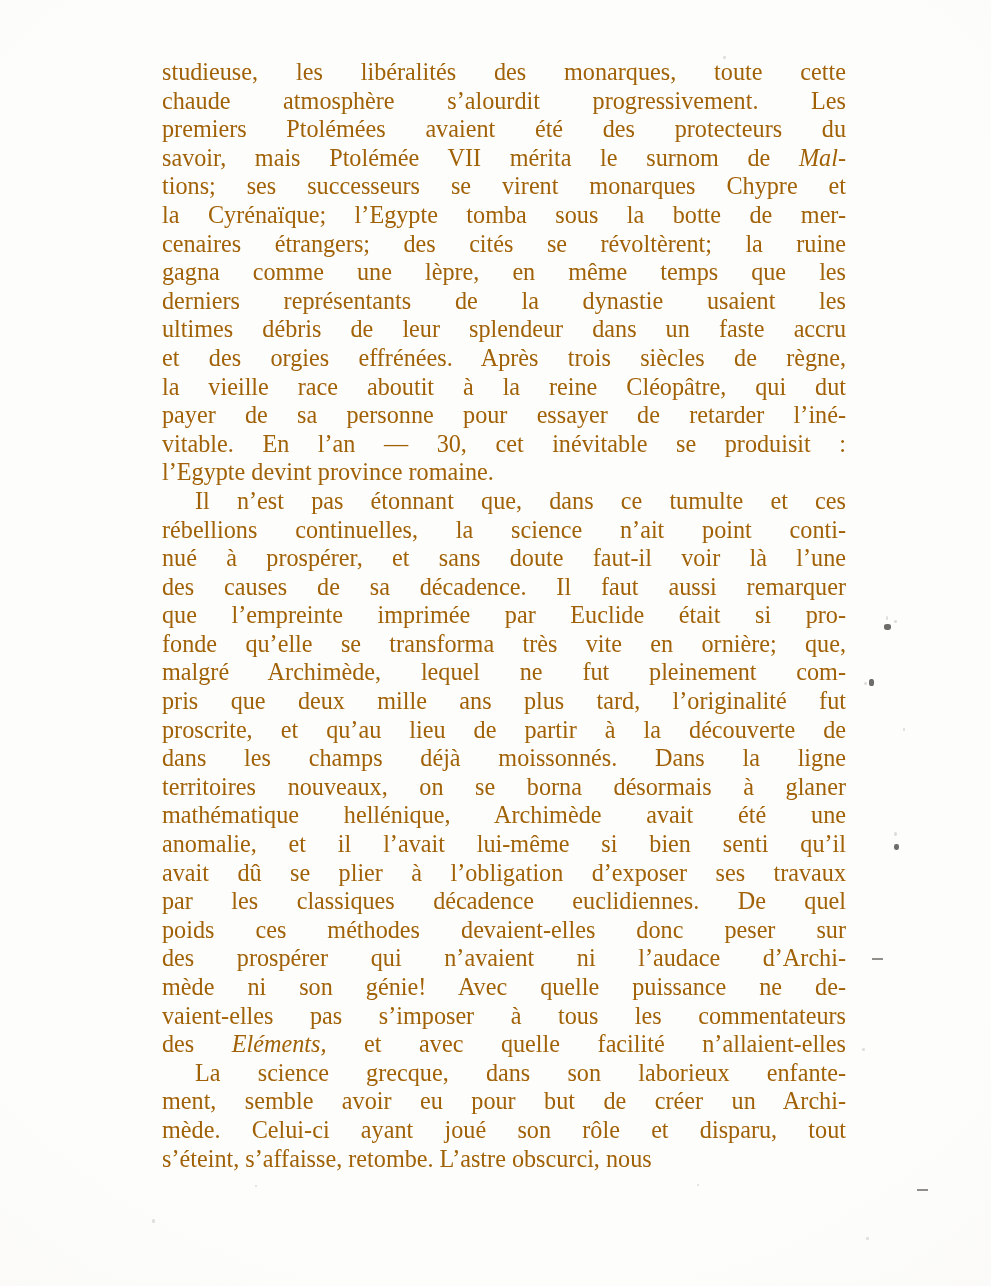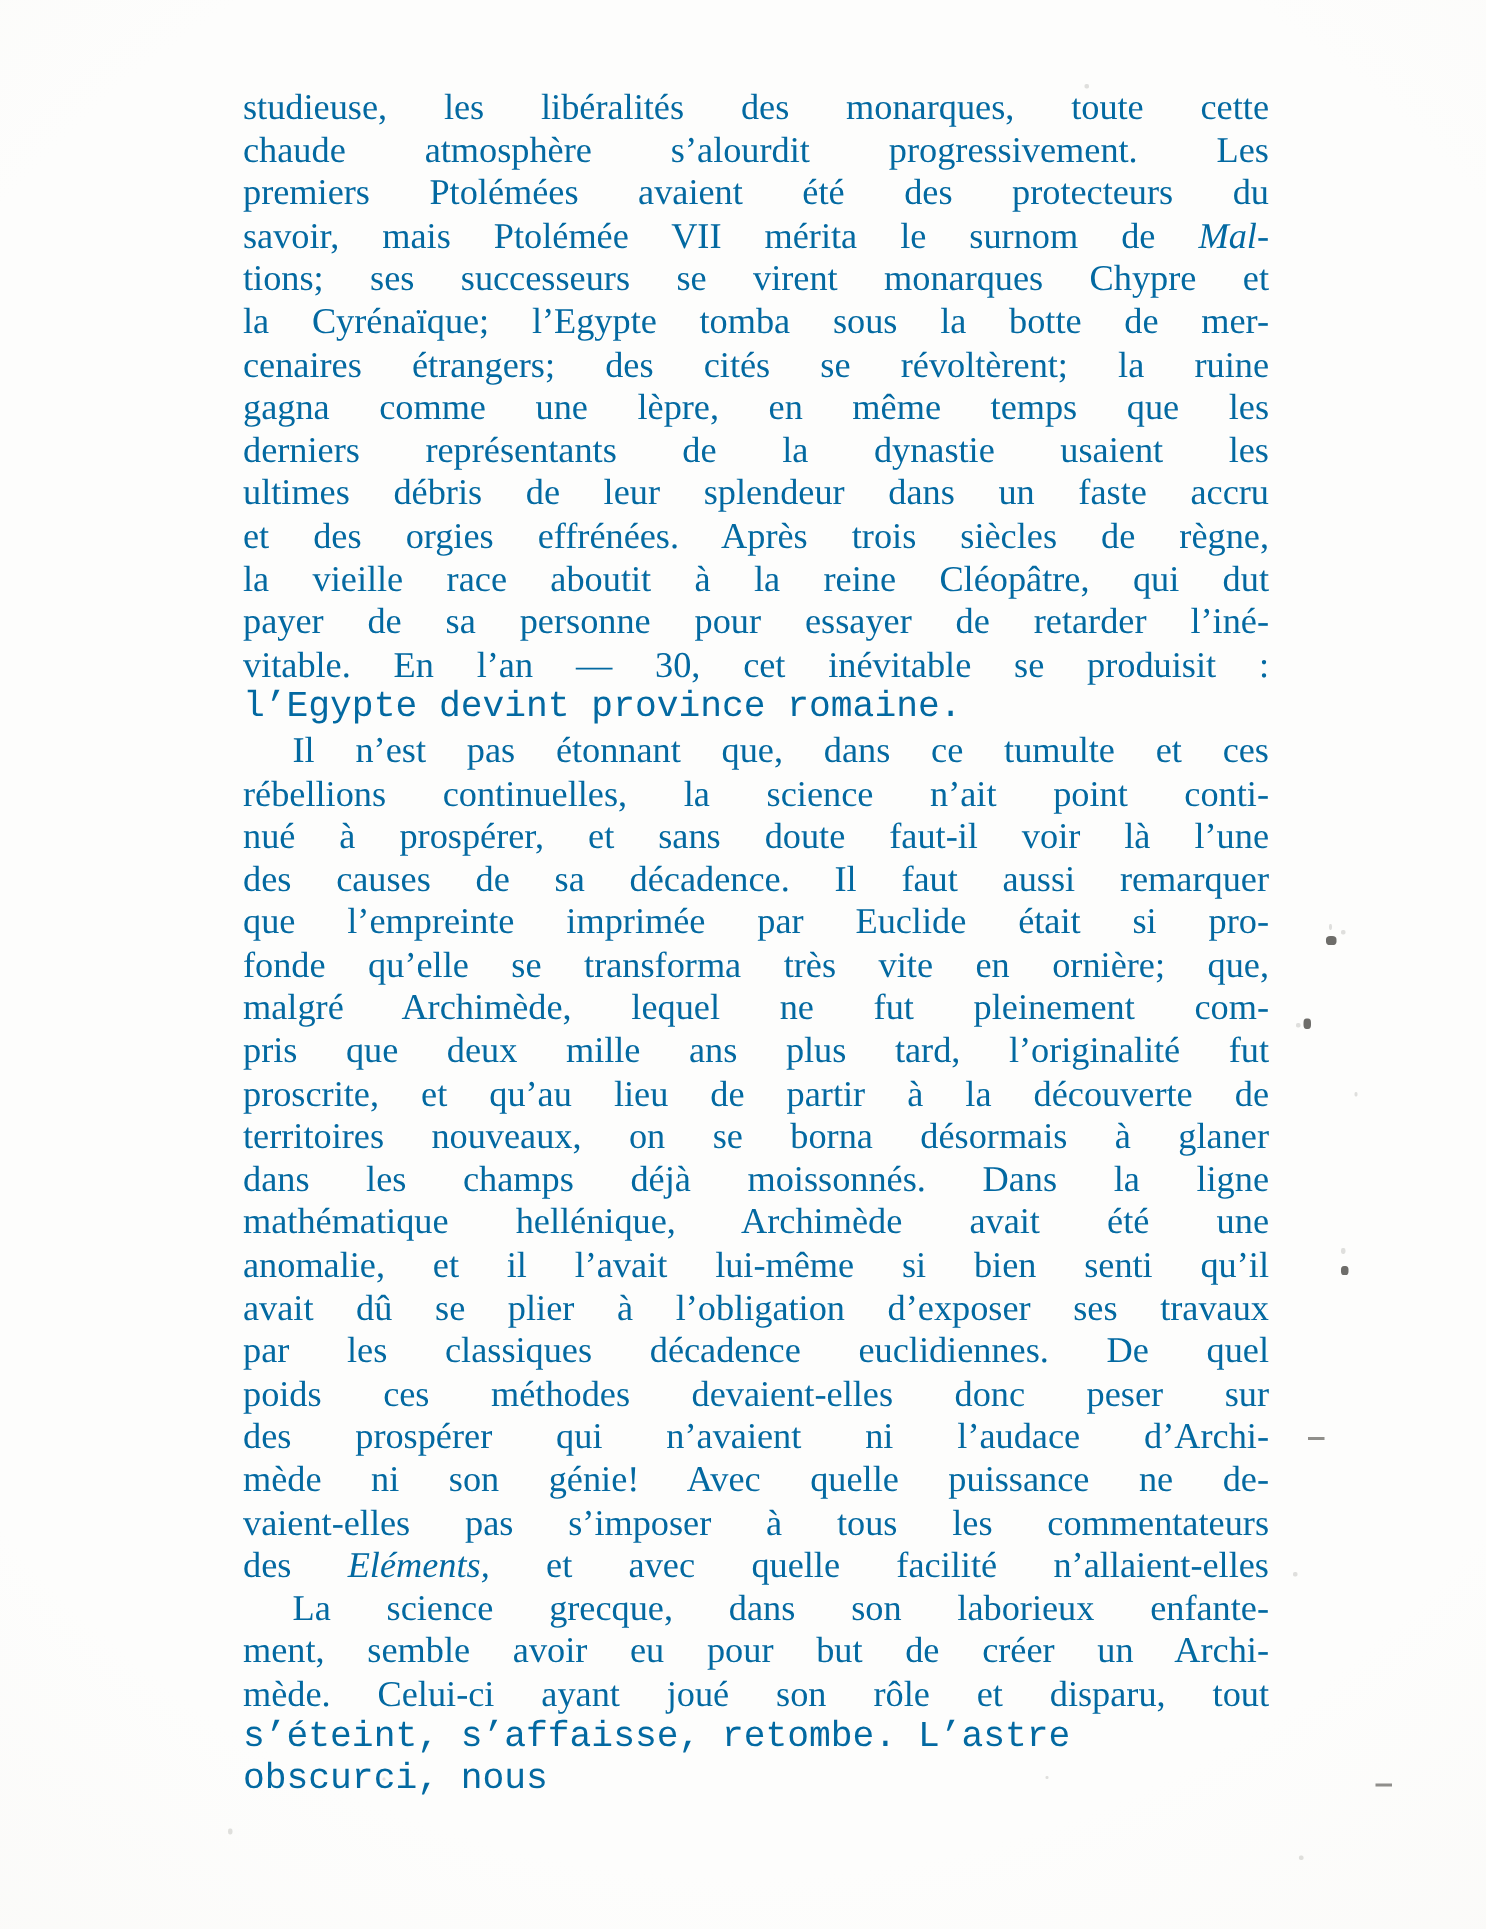--- a/index.html
+++ b/index.html
@@ -28,39 +28,38 @@
     pointer-events: none;
   }
   .textblock {
     position: absolute;
     left: 162px;
     top: 58px;
     width: 684px;
     font-family: "Liberation Serif", "DejaVu Serif", serif;
     font-size: 24.2px;
     line-height: 28.6px;
-    color: #0369a1;
+    color: #a16207;
     text-align: justify;
     -webkit-font-smoothing: none;
   }
   p.para {
     margin: 0;
     text-indent: 0;
   }
   
   .ln {
     display: block;
     text-align: justify;
     text-align-last: justify;
     white-space: pre-wrap;
   }
   .ln.last {
     text-align: left;
     text-align-last: left;
-    font-family: Liberation Mono, monospace;
   }
   .ln.indent {
     text-indent: 33px;
   }
   i, .it {
     font-style: italic;
     margin-top: 36px;
   }
   
   .speck {
@@ -108,22 +107,22 @@
       <p class="para">
         <span class="ln indent"><span>Il n’est pas étonnant que, dans ce tumulte et ces</span></span>
         <span class="ln"><span>rébellions continuelles, la science n’ait point conti-</span></span>
         <span class="ln"><span>nué à prospérer, et sans doute faut-il voir là l’une</span></span>
         <span class="ln"><span>des causes de sa décadence. Il faut aussi remarquer</span></span>
         <span class="ln"><span>que l’empreinte imprimée par Euclide était si pro-</span></span>
         <span class="ln"><span>fonde qu’elle se transforma très vite en ornière; que,</span></span>
         <span class="ln"><span>malgré Archimède, lequel ne fut pleinement com-</span></span>
         <span class="ln"><span>pris que deux mille ans plus tard, l’originalité fut</span></span>
         <span class="ln"><span>proscrite, et qu’au lieu de partir à la découverte de</span></span>
+        <span class="ln"><span>dans les champs déjà moissonnés. Dans la ligne</span></span>
         <span class="ln"><span>territoires nouveaux, on se borna désormais à glaner</span></span>
-        <span class="ln"><span>dans les champs déjà moissonnés. Dans la ligne</span></span>
         <span class="ln"><span>mathématique hellénique, Archimède avait été une</span></span>
         <span class="ln"><span>anomalie, et il l’avait lui-même si bien senti qu’il</span></span>
         <span class="ln"><span>avait dû se plier à l’obligation d’exposer ses travaux</span></span>
         <span class="ln"><span>par les classiques décadence euclidiennes. De quel</span></span>
         <span class="ln"><span>poids ces méthodes devaient-elles donc peser sur</span></span>
         <span class="ln"><span>des prospérer qui n’avaient ni l’audace d’Archi-</span></span>
         <span class="ln"><span>mède ni son génie! Avec quelle puissance ne de-</span></span>
         <span class="ln"><span>vaient-elles pas s’imposer à tous les commentateurs</span></span>
         <span class="ln"><span>des </span><i>Eléments,</i><span> et avec quelle facilité n’allaient-elles</span></span>
       </p>

